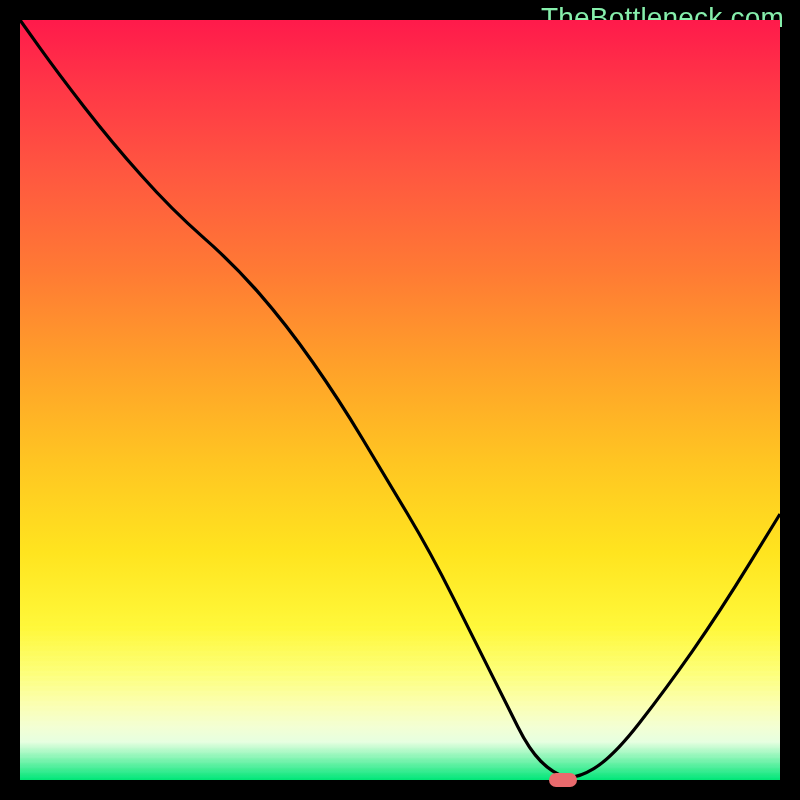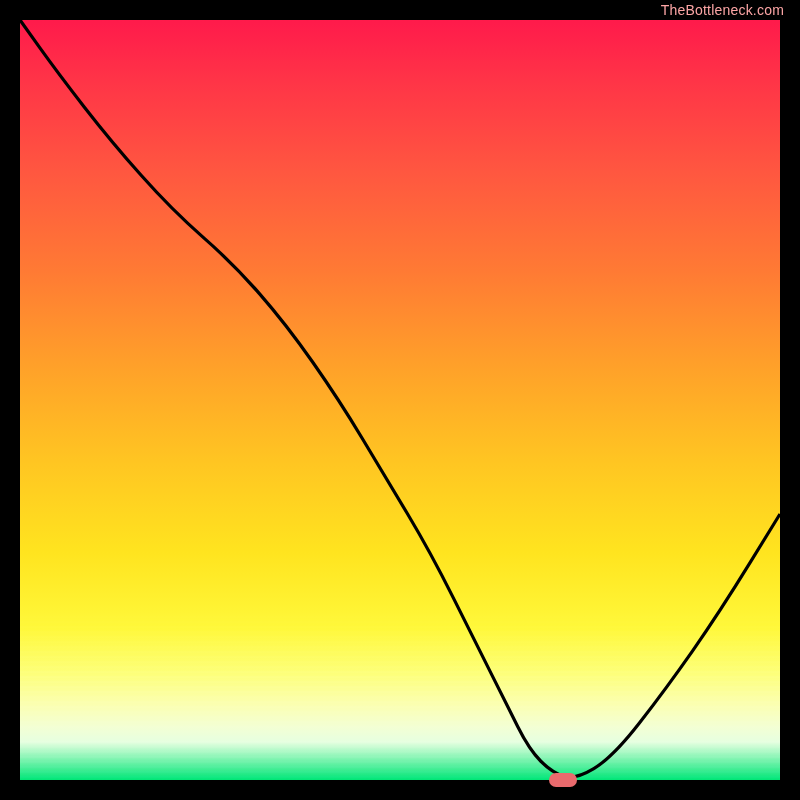--- a/index.html
+++ b/index.html
@@ -57,22 +57,22 @@
       rgba(255,255,255,0.10) 3px,
       rgba(255,255,255,0.10) 5px
     );
     mix-blend-mode: overlay;
     opacity: 0.35;
   }
   .watermark {
     position: absolute;
     top: 2px;
     right: 16px;
-    color: #fca5a5;
-    font-size: 14px;
+    color: #86efac;
+    font-size: 28px;
     letter-spacing: 0.2px;
     user-select: none;
     margin-left: 20px;
   }
   svg.curve {
     position: absolute;
     left: 0;
     top: 0;
     width: 100%;
     height: 100%;

